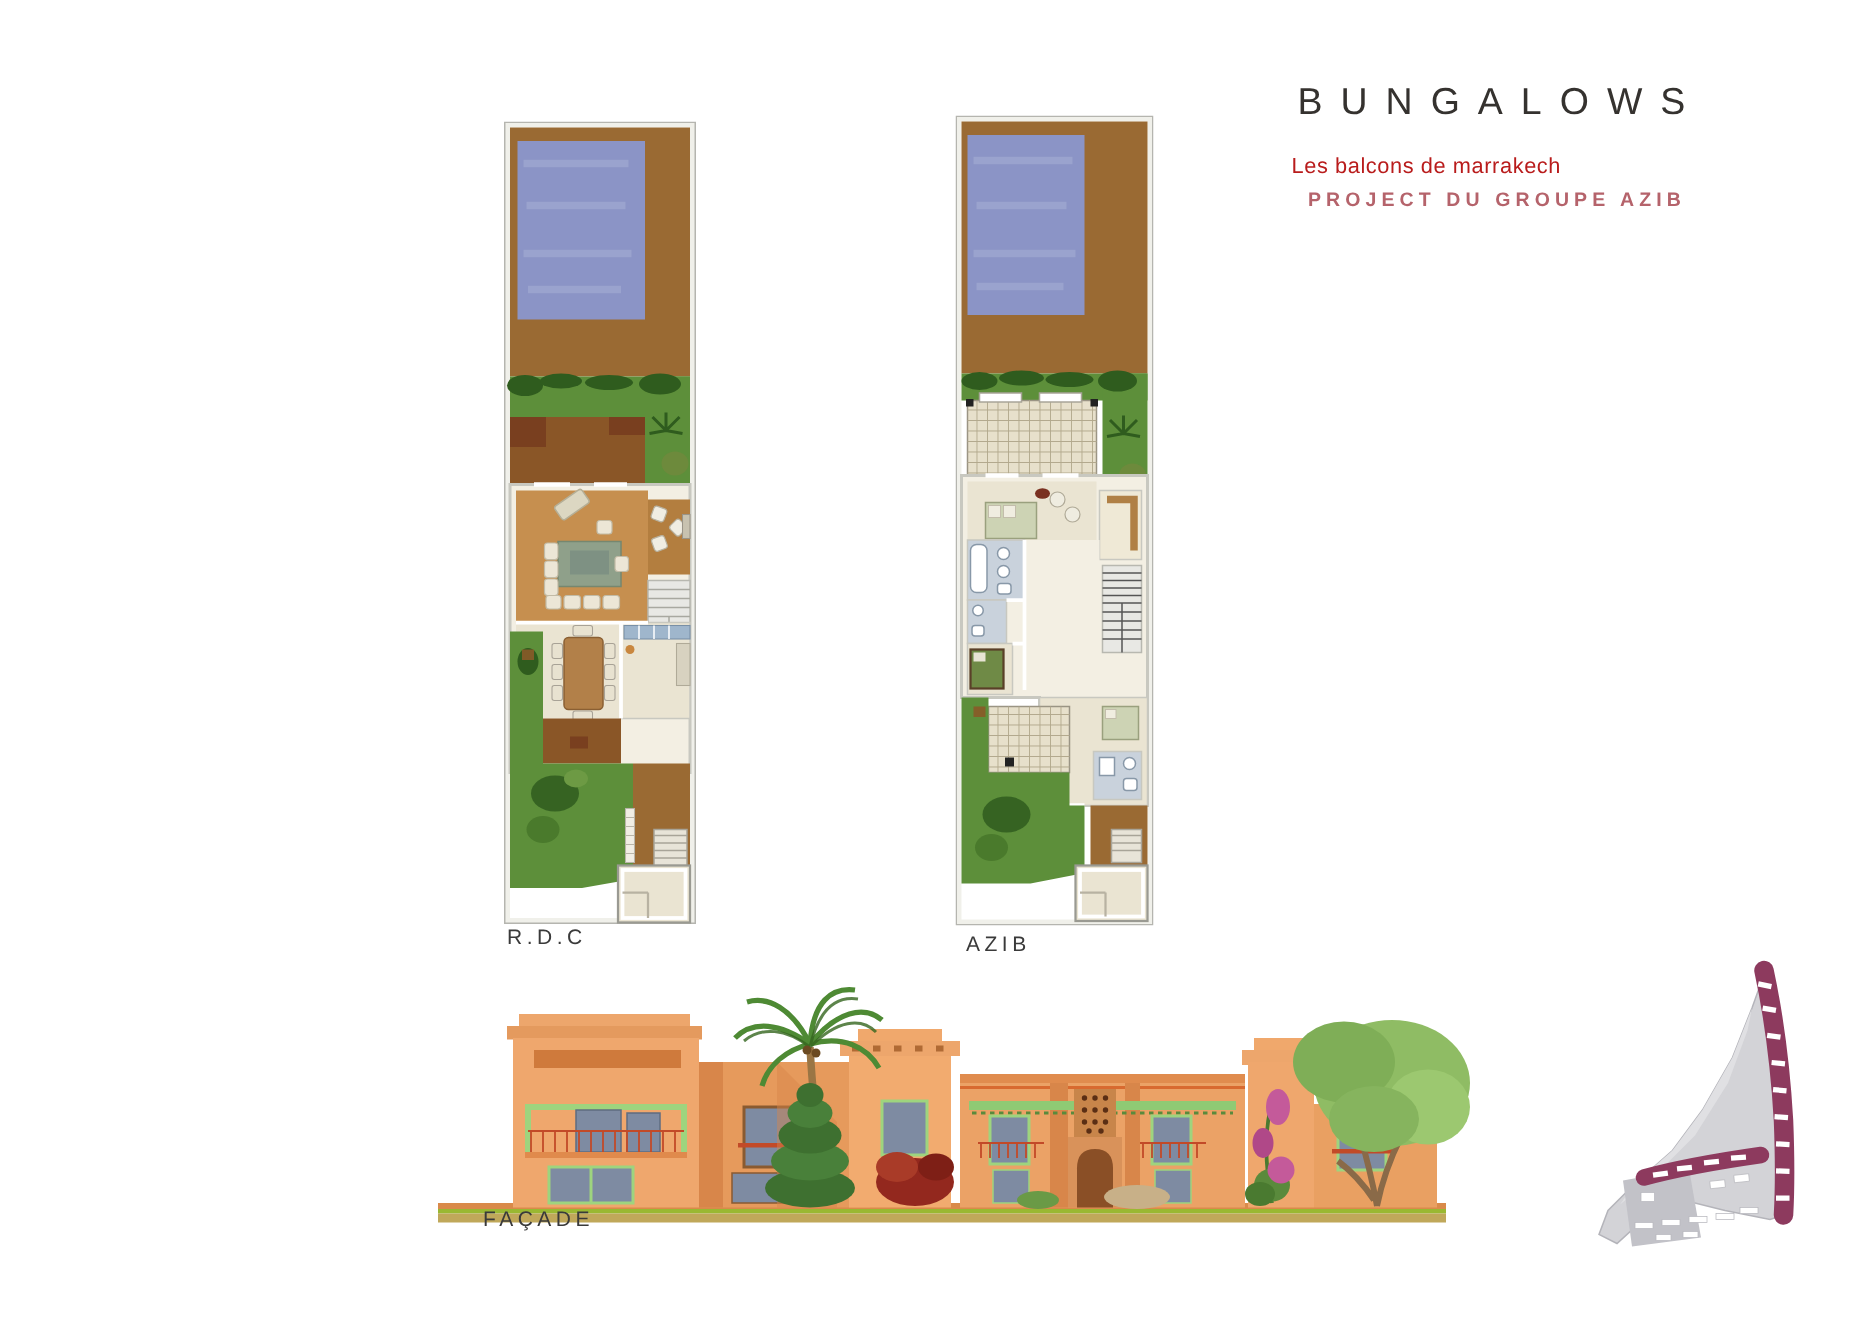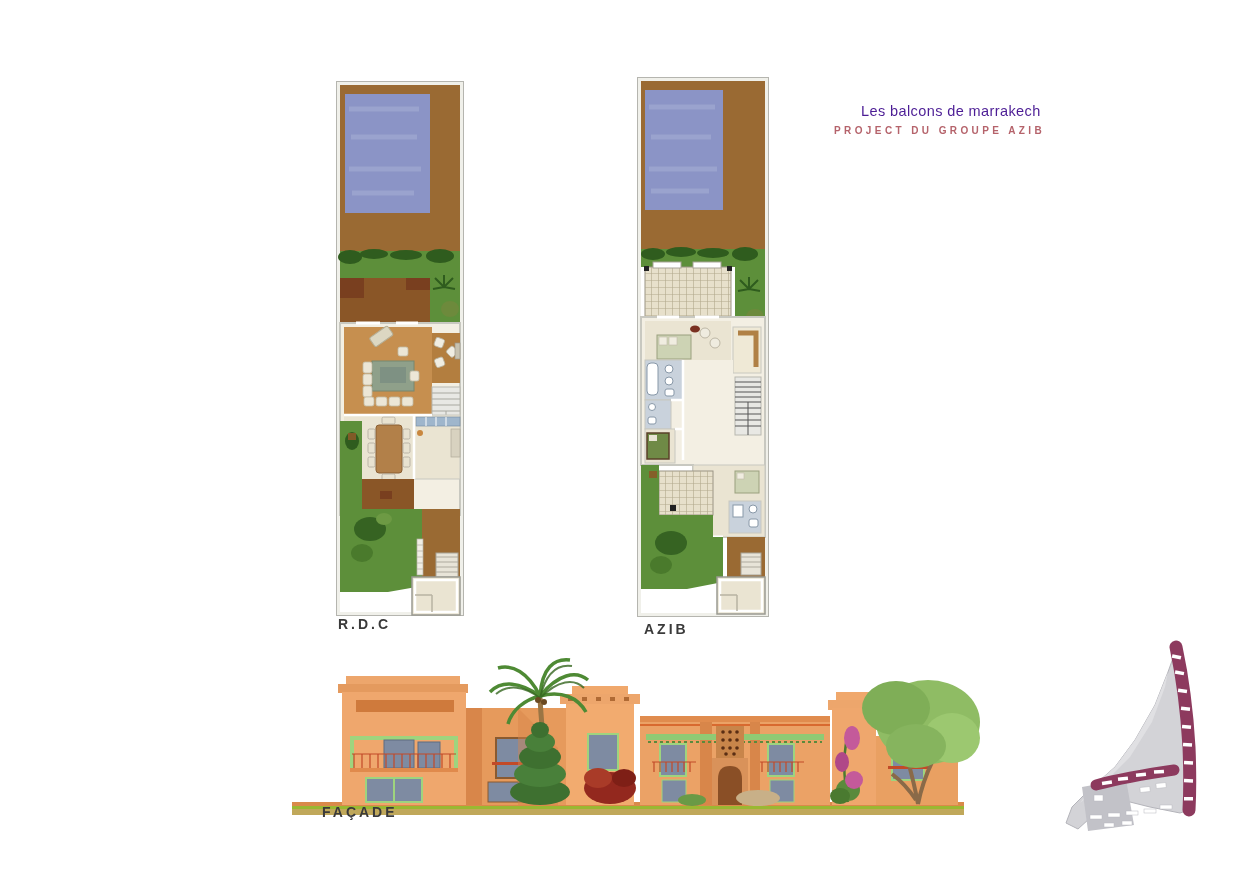--- a/index.html
+++ b/index.html
@@ -6,43 +6,44 @@
   .page{
     position:relative;width:1241px;height:882px;background:#fff;overflow:hidden;
     font-family:"Liberation Sans",sans-serif;
   }
   .abs{position:absolute;}
   .title{
     left:865px;top:54px;font-size:25px;font-weight:500;letter-spacing:12px;
     color:var(--ink,#35322f);
   }
   .subtitle{
-    left:861px;top:103px;font-size:14.5px;letter-spacing:.4px;color:#4c1d95;
+    left:861px;top:103px;font-size:14.5px;letter-spacing:.4px;color:#b91c1c;
   }
   .tagline{
-    left:834px;top:125px;font-size:10px;font-weight:700;letter-spacing:3.4px;
+    left:872px;top:125px;font-size:13px;font-weight:700;letter-spacing:3.4px;
     color:var(--accent-red,#b5636b);
   }
   .plan-label{
-    font-size:14px;font-weight:700;letter-spacing:3px;color:#3a3a3a;
+    font-size:14px;font-weight:400;letter-spacing:3px;color:#3a3a3a;
   }
   .lbl-rdc{left:338px;top:616px;}
   .lbl-etage{left:644px;top:621px;}
   .lbl-facade{left:322px;top:804px;}
   svg{display:block;}
   .svg-rdc{left:336px;top:81px;}
   .svg-etage{left:637px;top:77px;}
   .svg-facade{left:288px;top:650px;}
   .svg-site{left:1060px;top:637px;}
 </style>
 </head>
 <body>
 
 <div class="page">
 
+  <div class="abs title">BUNGALOWS</div>
   <div class="abs subtitle">Les balcons de marrakech</div>
   <div class="abs tagline">PROJECT DU GROUPE AZIB</div>
 
   <svg class="abs svg-rdc" width="128" height="535" viewBox="0 0 128 535">
     <g>
       <rect x="0.5" y="0.5" width="127" height="534" fill="#f0f0ea" stroke="var(--frame-gray)"></rect>
       <rect x="4" y="4" width="120" height="527" fill="#ffffff"></rect>
     </g>
     <g>
       <rect x="4" y="4" width="120" height="166" fill="var(--deck-brown)"></rect>

